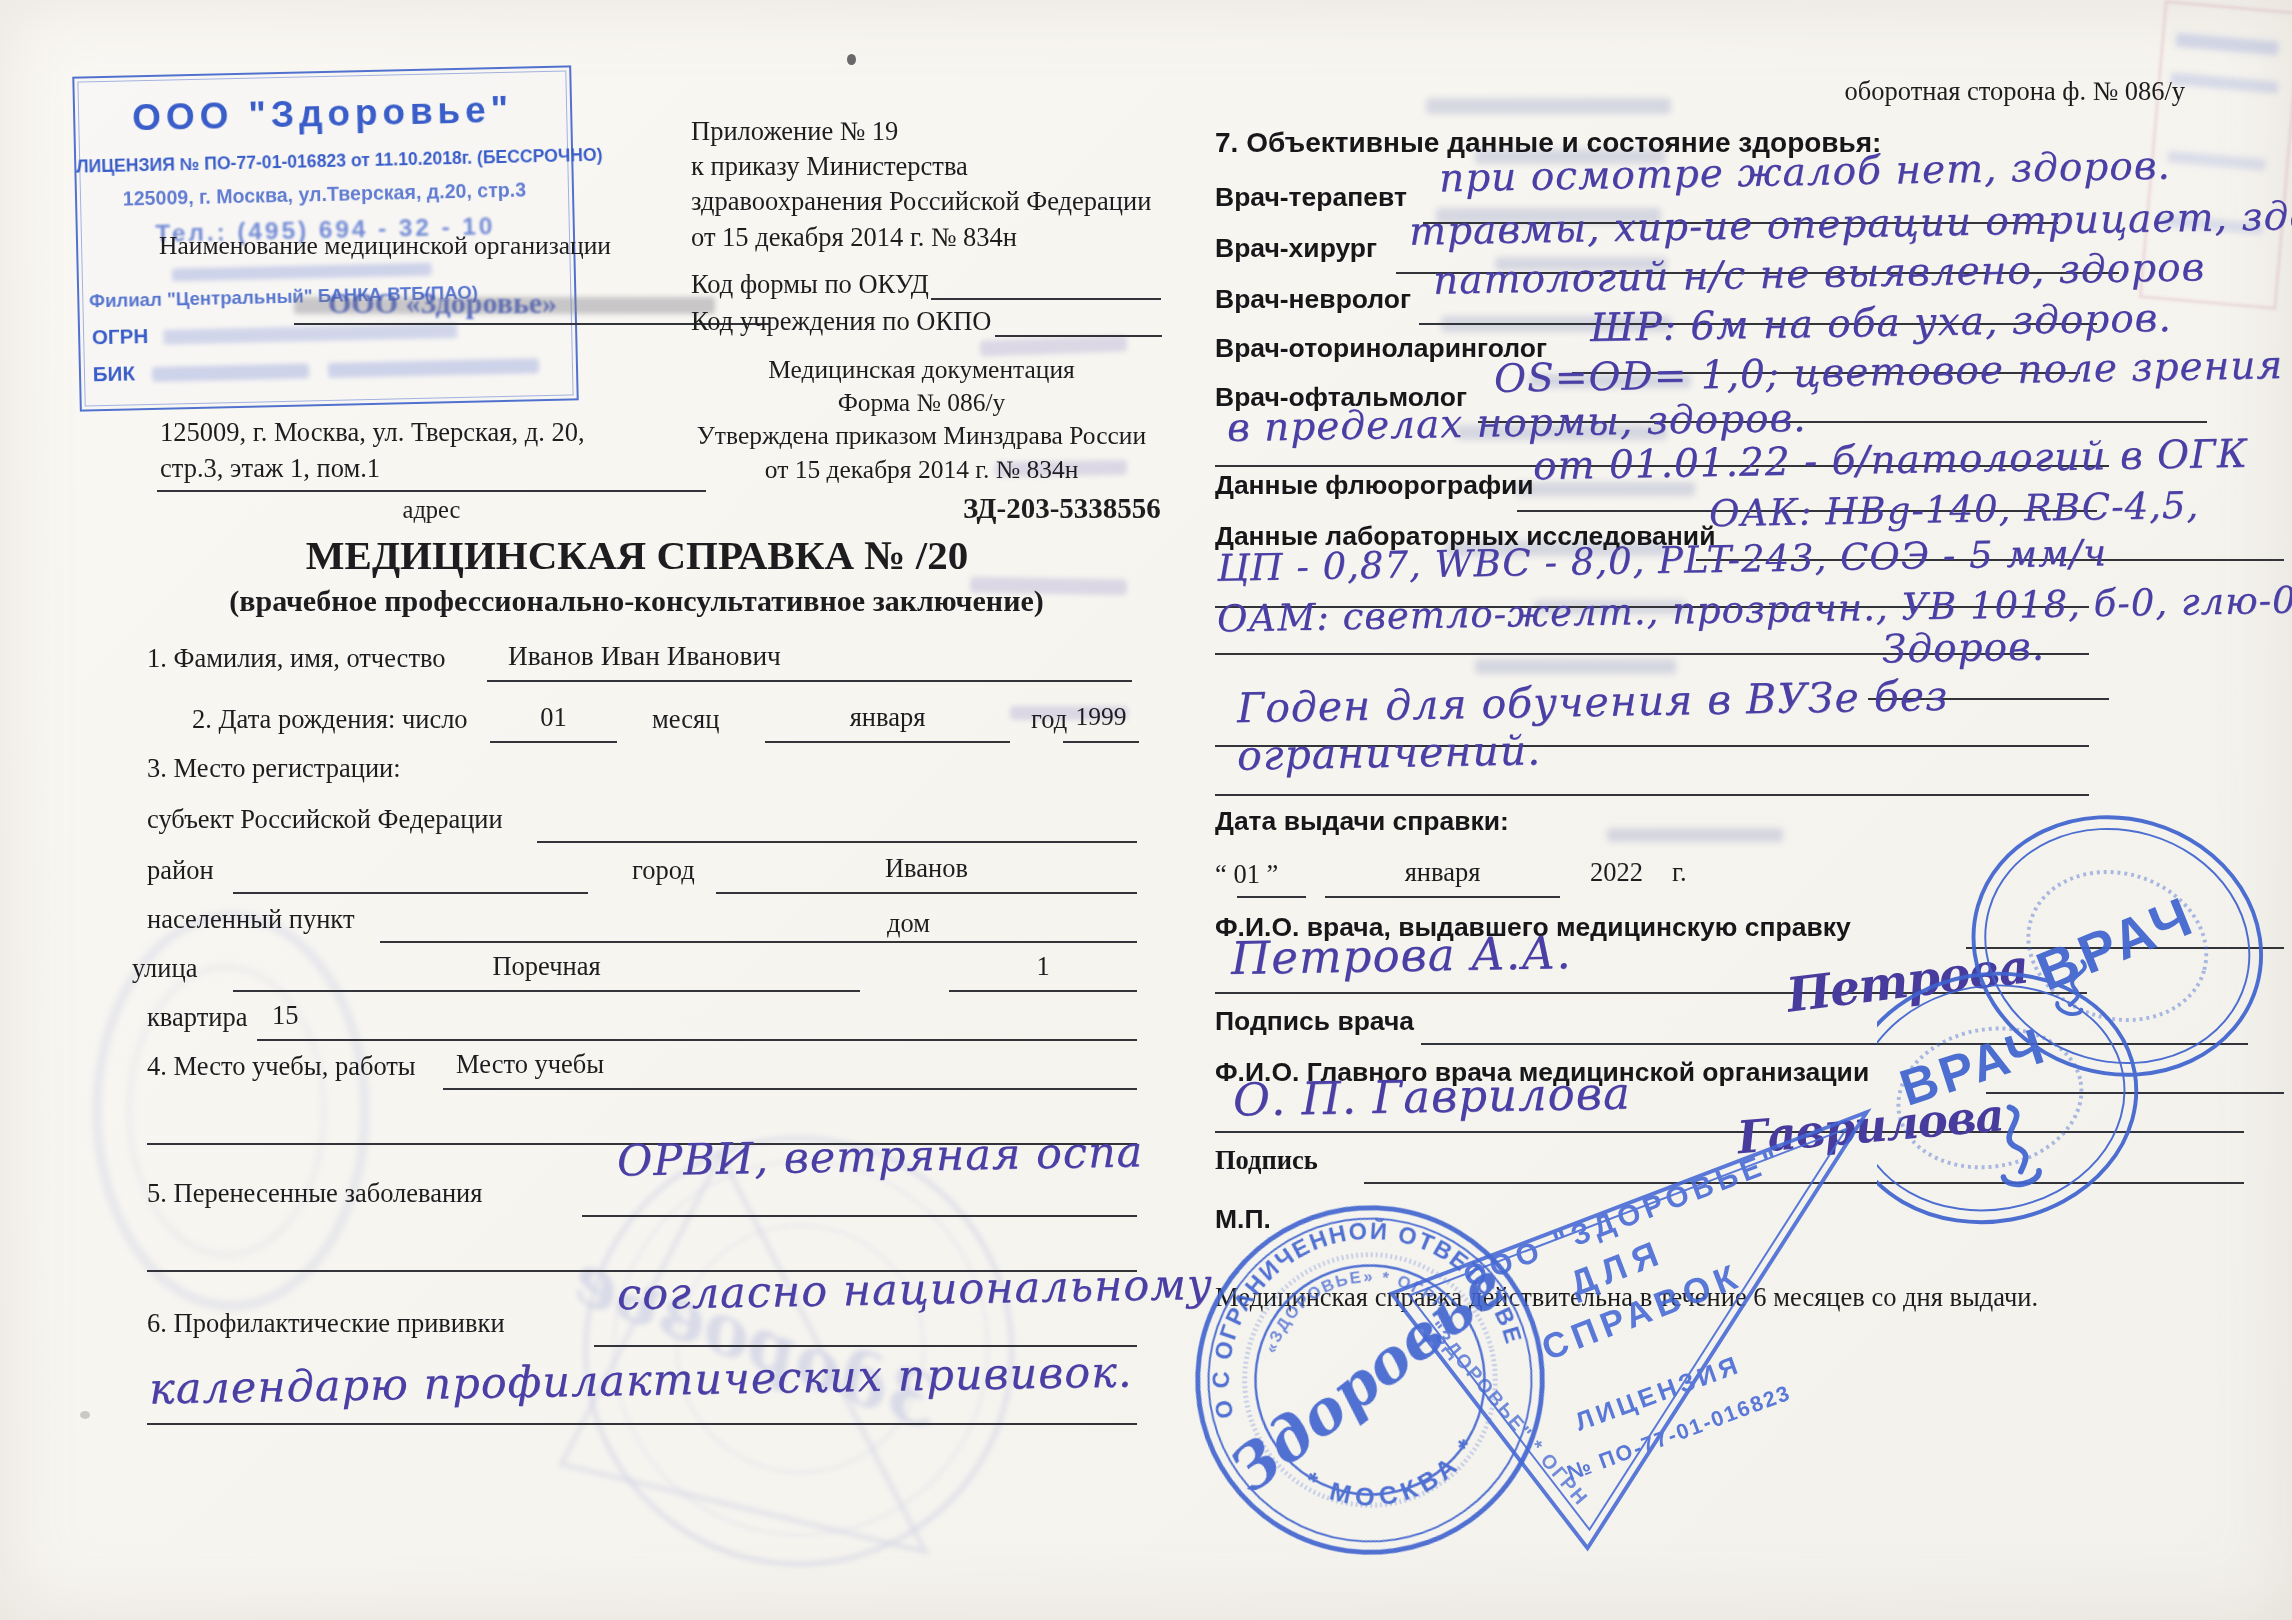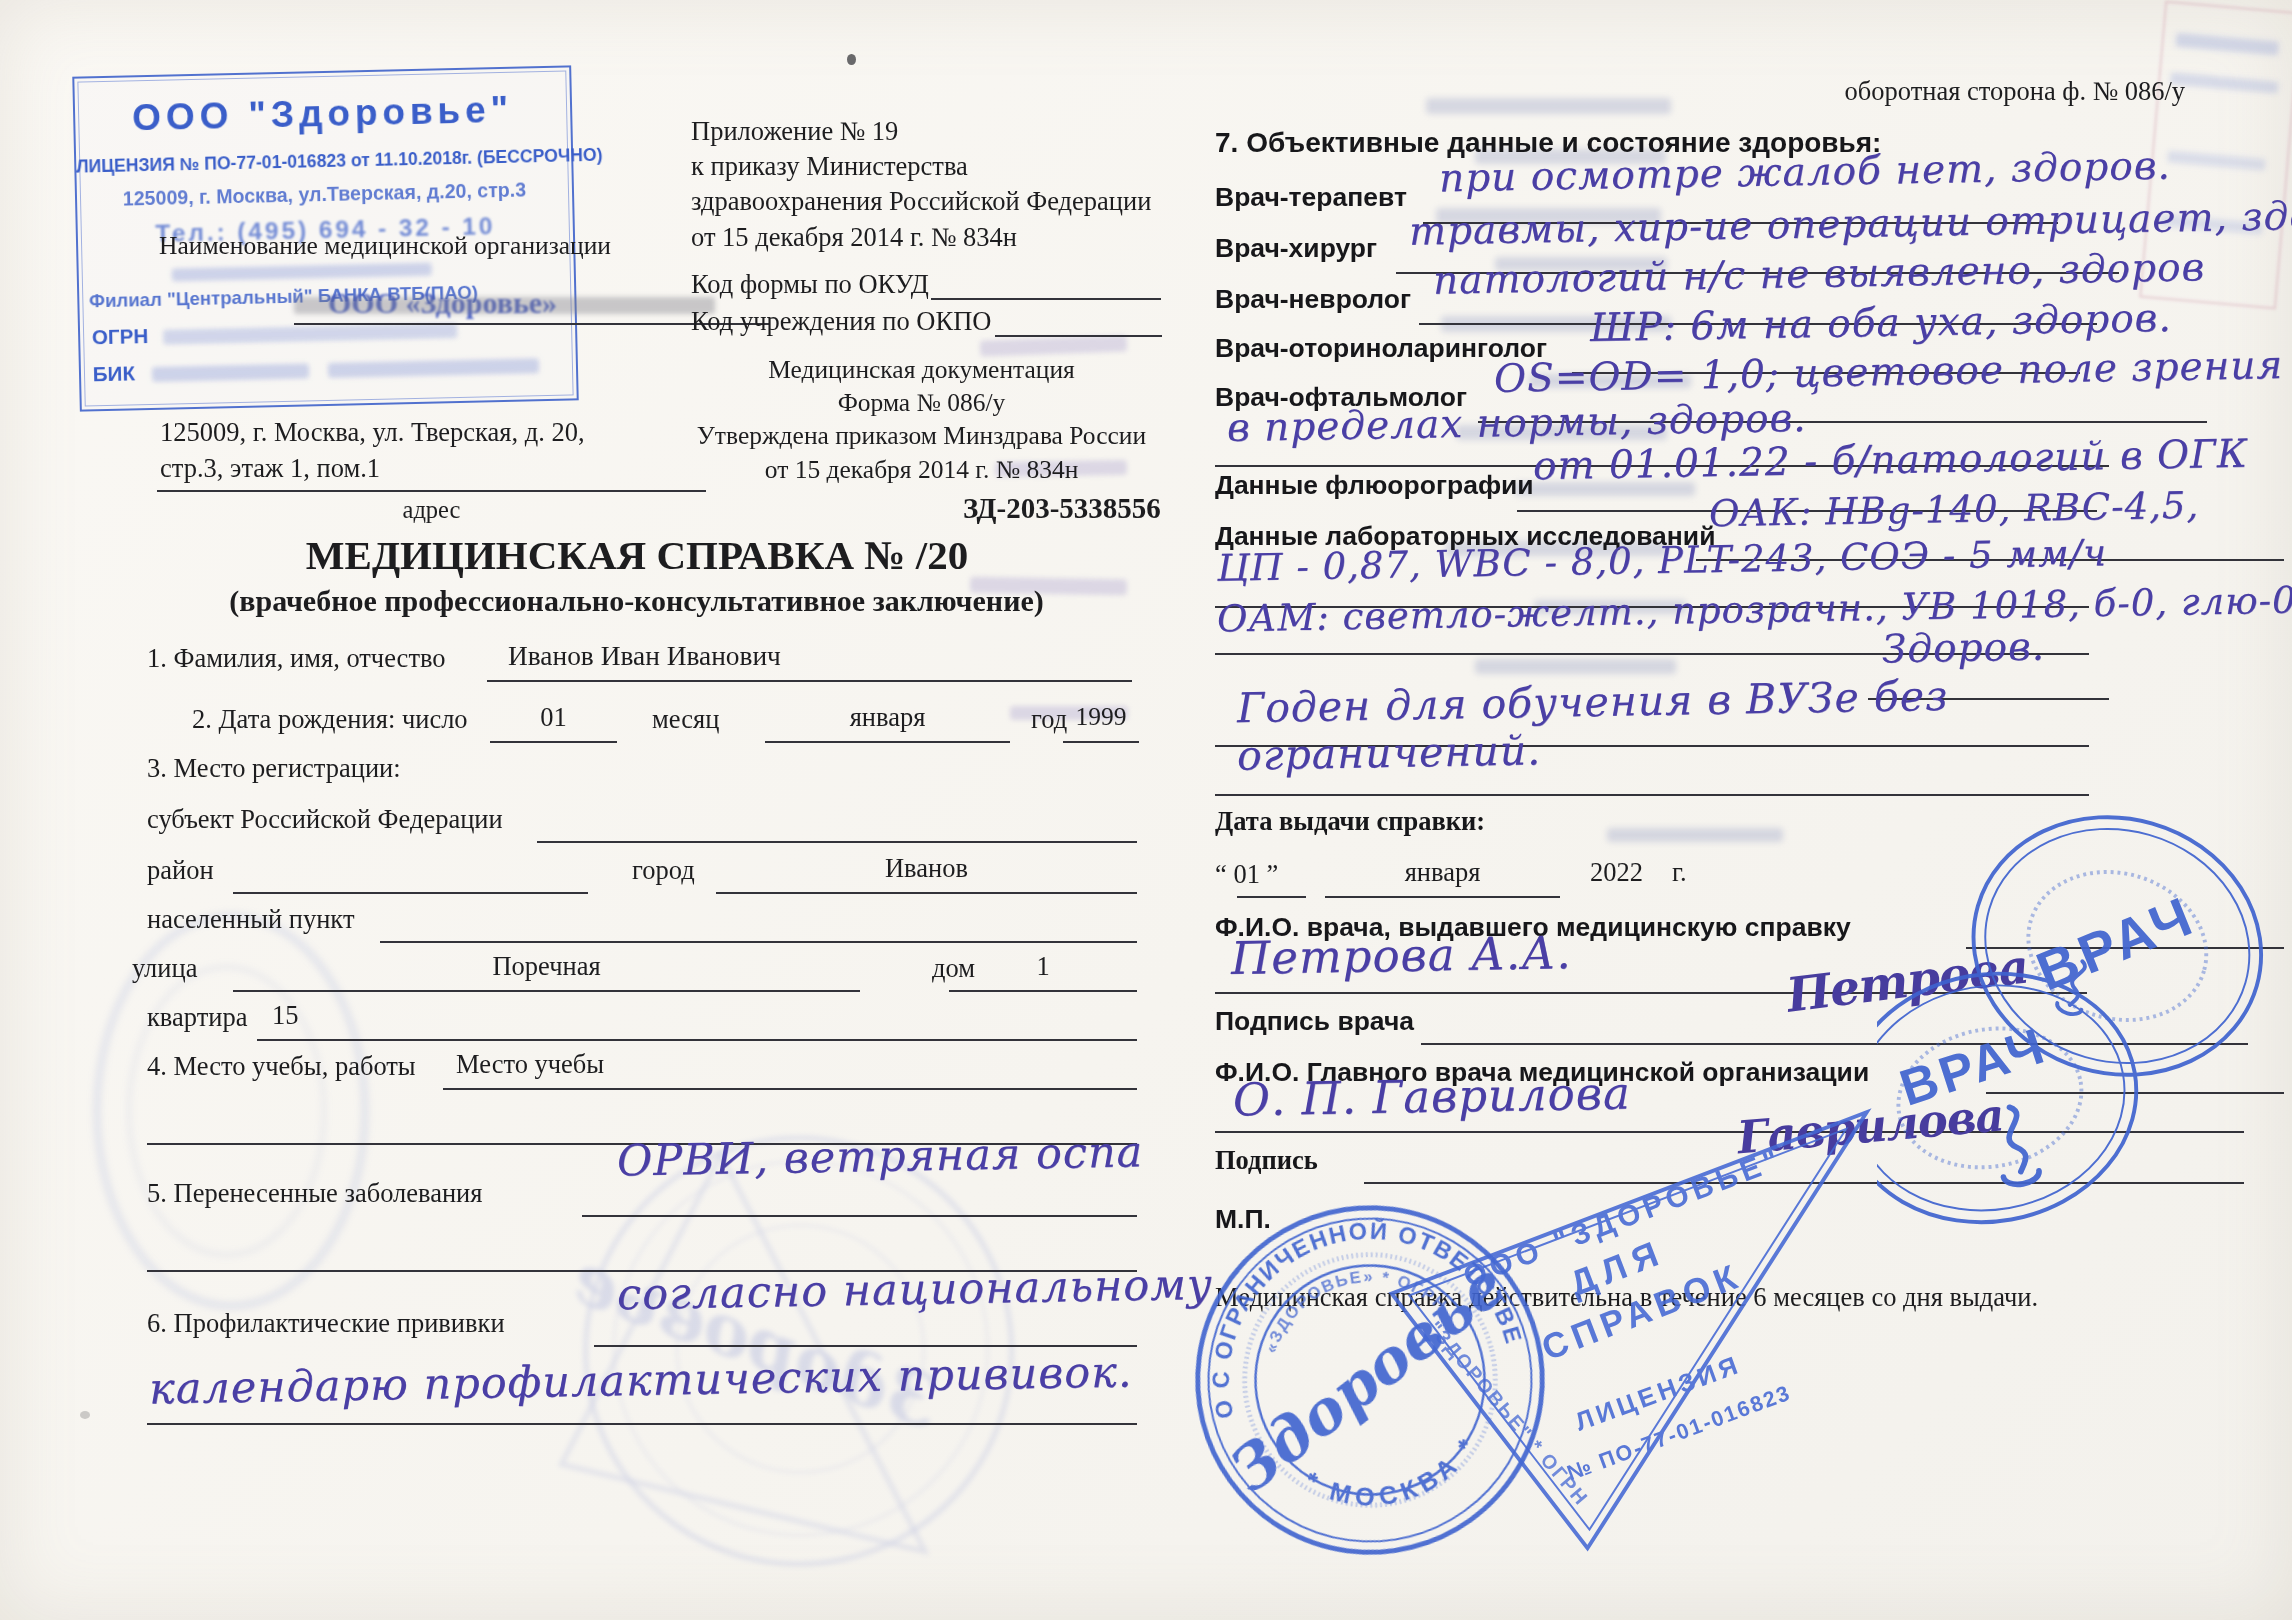--- a/index.html
+++ b/index.html
@@ -131,21 +131,21 @@
   <div class="abs ser" style="left:147px;top:855px;">район</div>
   <div class="abs ul" style="left:233px;top:892px;width:355px;"></div>
   <div class="abs ser" style="left:632px;top:855px;">город</div>
   <div class="abs ser serc" style="left:716px;top:853px;width:421px;">Иванов</div>
   <div class="abs ul" style="left:716px;top:892px;width:421px;"></div>
   <div class="abs ser" style="left:147px;top:904px;">населенный пункт</div>
   <div class="abs ul" style="left:380px;top:941px;width:757px;"></div>
   <div class="abs ser" style="left:132px;top:953px;">улица</div>
   <div class="abs ser serc" style="left:233px;top:951px;width:627px;">Поречная</div>
   <div class="abs ul" style="left:233px;top:990px;width:627px;"></div>
-  <div class="abs ser" style="left:887px;top:953px;margin-left:45px;">дом</div>
+  <div class="abs ser" style="left:887px;top:908px;">дом</div>
   <div class="abs ser serc" style="left:949px;top:951px;width:188px;">1</div>
   <div class="abs ul" style="left:949px;top:990px;width:188px;"></div>
   <div class="abs ser" style="left:147px;top:1002px;">квартира</div>
   <div class="abs ser" style="left:272px;top:1000px;">15</div>
   <div class="abs ul" style="left:257px;top:1039px;width:880px;"></div>
 
   <div class="abs ser" style="left:147px;top:1051px;">4. Место учебы, работы</div>
   <div class="abs ser" style="left:456px;top:1049px;">Место учебы</div>
   <div class="abs ul" style="left:443px;top:1088px;width:694px;"></div>
   <div class="abs ul" style="left:147px;top:1143px;width:990px;"></div>
@@ -198,21 +198,21 @@
   <div class="abs hw" style="left:1217px;top:588px;font-size:37px;">ОАМ: светло-желт., прозрачн., УВ 1018, б-0, глю-0.</div>
   <div class="abs ul" style="left:1215px;top:653px;width:874px;"></div>
 
   <div class="abs hw" style="left:1882px;top:625px;">Здоров.</div>
   <div class="abs ul" style="left:1868px;top:698px;width:241px;"></div>
   <div class="abs hw" style="left:1237px;top:678px;font-size:41px;">Годен для обучения в ВУЗе без</div>
   <div class="abs ul" style="left:1215px;top:745px;width:874px;"></div>
   <div class="abs hw" style="left:1237px;top:729px;font-size:41px;">ограничений.</div>
   <div class="abs ul" style="left:1215px;top:794px;width:874px;"></div>
 
-  <div class="abs sans-b" style="left:1215px;top:806px;font-family:Liberation Serif, serif;">Дата выдачи справки:</div>
+  <div class="abs sans-b" style="left:1215px;top:806px;">Дата выдачи справки:</div>
   <div class="abs ser" style="left:1215px;top:859px;font-family:Liberation Serif, serif;">“ 01 ”</div>
   <div class="abs ul" style="left:1237px;top:896px;width:69px;"></div>
   <div class="abs ser serc" style="left:1325px;top:857px;width:235px;">января</div>
   <div class="abs ul" style="left:1325px;top:896px;width:235px;"></div>
   <div class="abs ser" style="left:1590px;top:857px;">2022</div>
   <div class="abs ser" style="left:1672px;top:857px;">г.</div>
 
   <div class="abs sans-b" style="left:1215px;top:912px;">Ф.И.О. врача, выдавшего медицинскую справку</div>
   <div class="abs ul" style="left:1966px;top:947px;width:318px;"></div>
   <div class="abs hw" style="left:1231px;top:929px;font-size:45px;">Петрова   А.А.</div>

